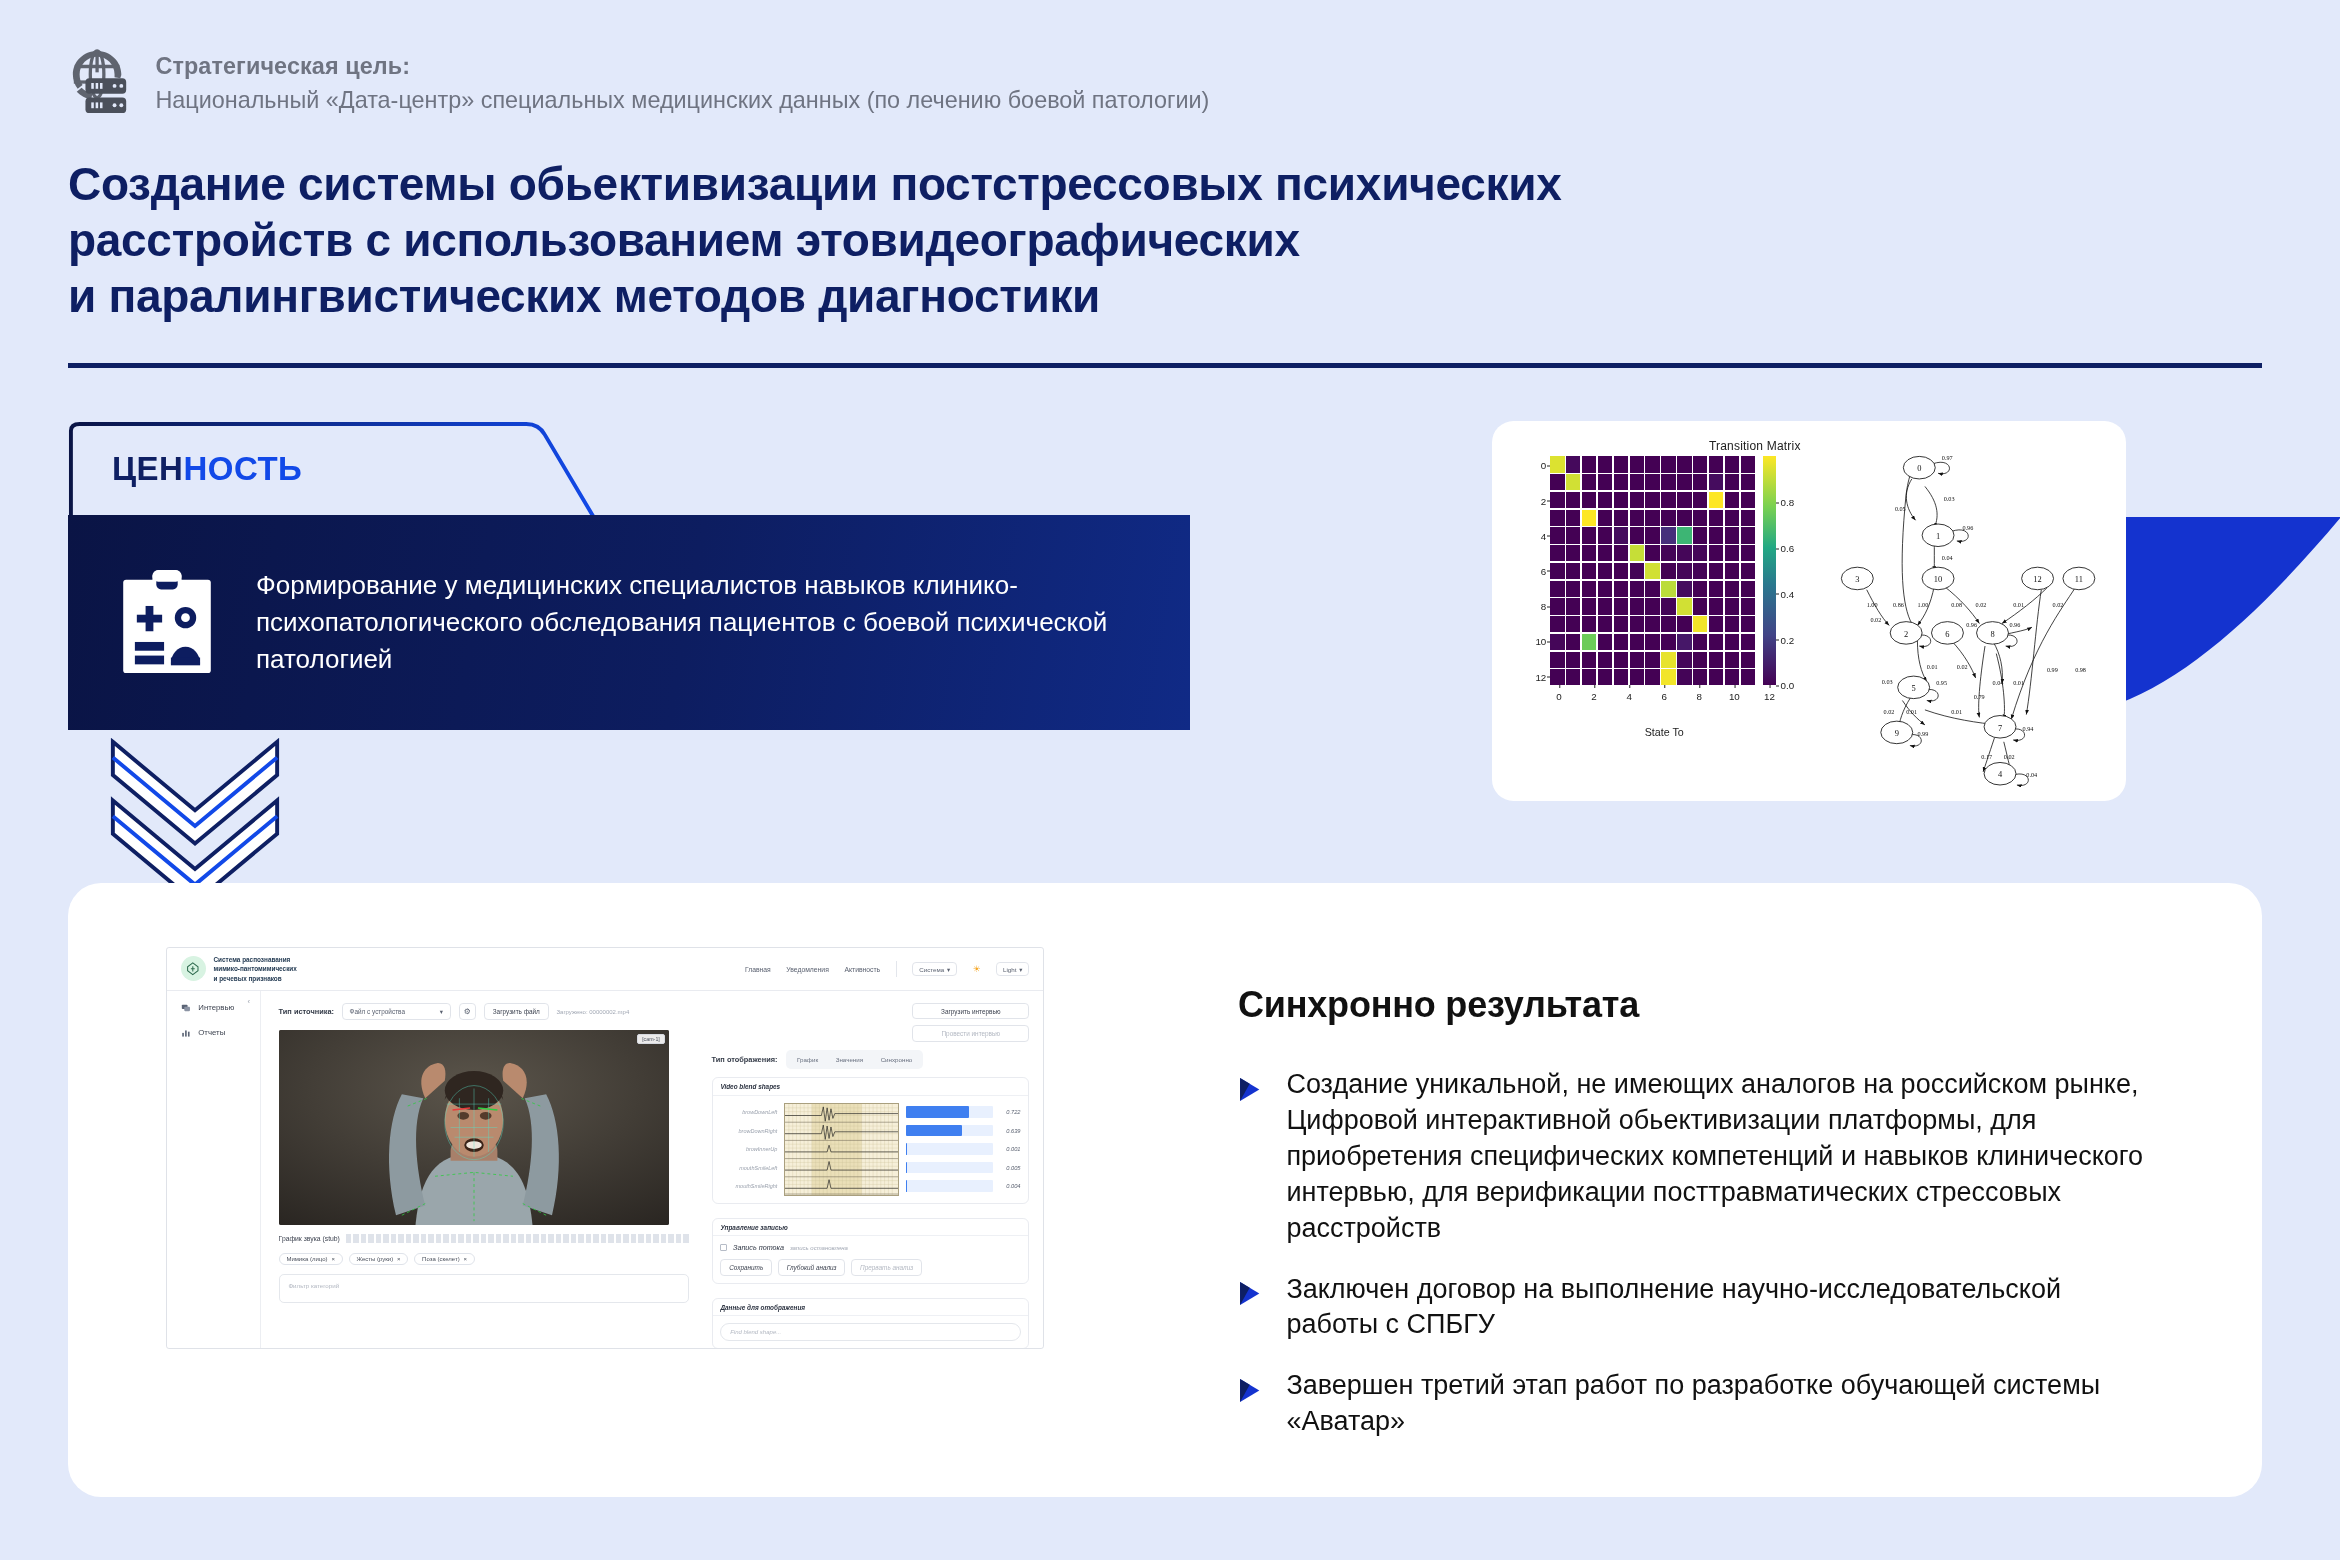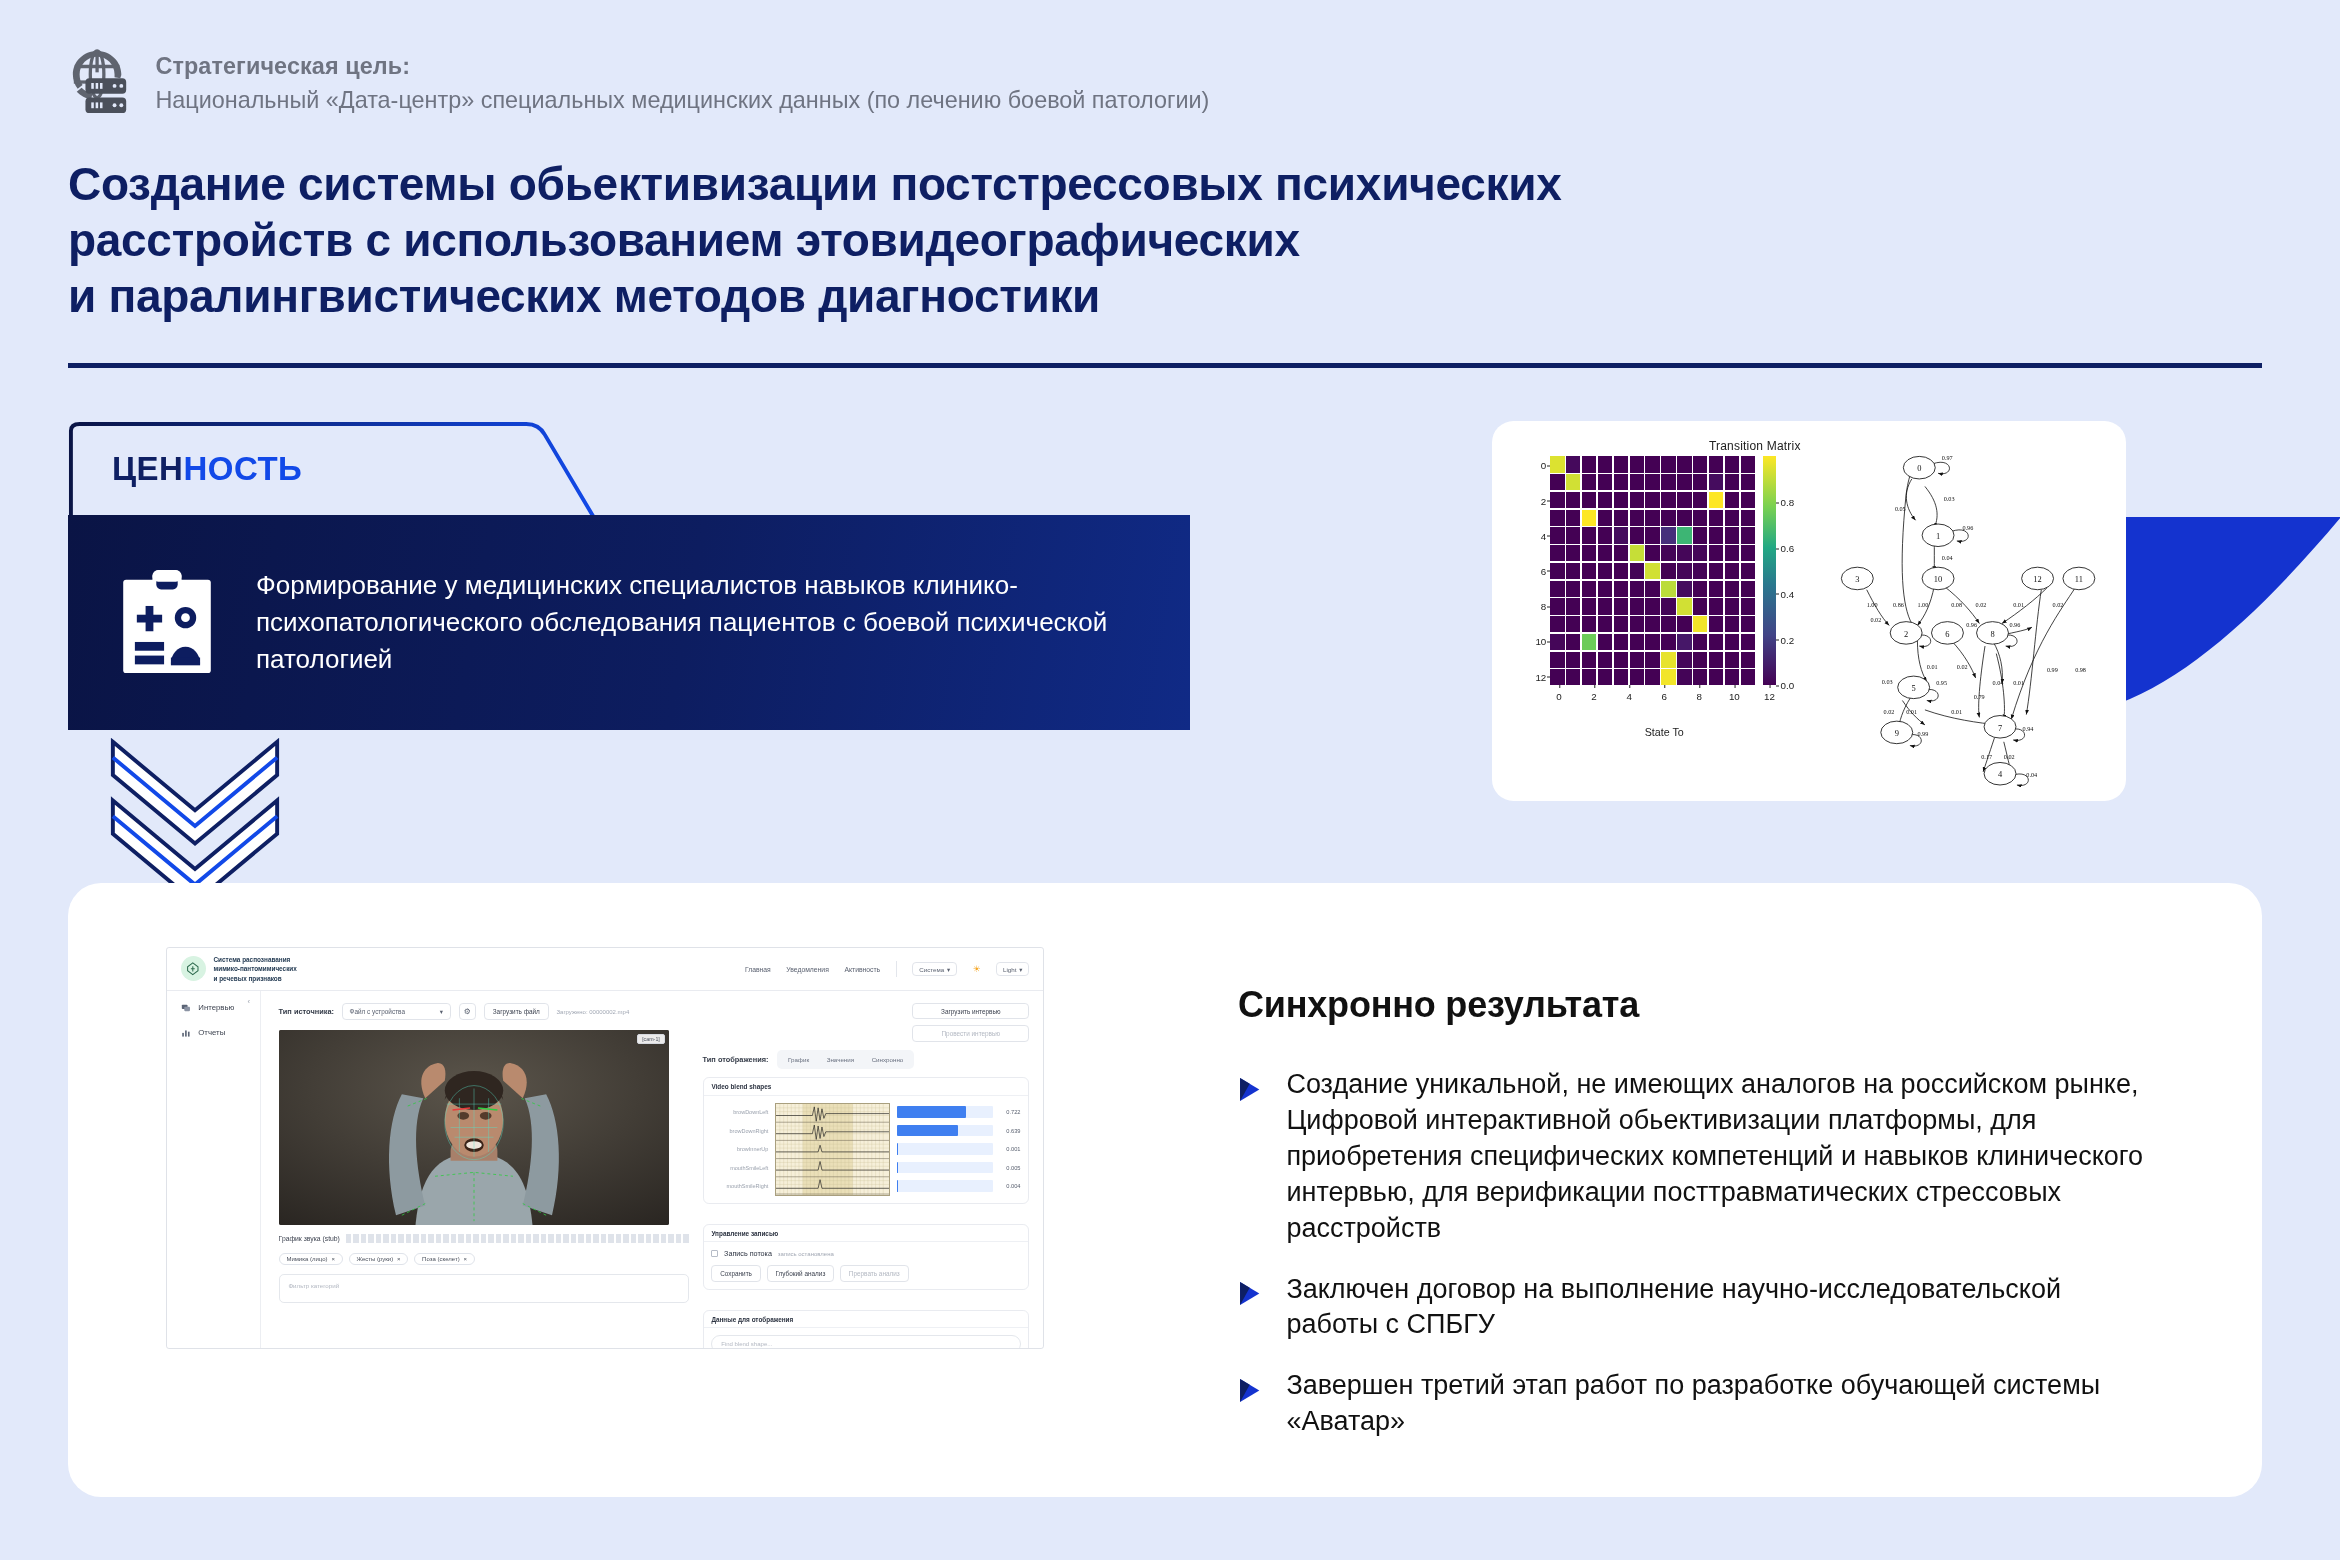--- a/index.html
+++ b/index.html
@@ -172,21 +172,21 @@
 
   .app-body { display: flex; height: calc(100% - 43px); }
   .app-side {
     width: 94px; border-right: 1px solid #eceef2; padding: 11.7px 0 0 13.7px;
     position: relative;
   }
   .collapse { position: absolute; right: 9.8px; top: 5.9px; font-size: 7.8px; color: #9aa1ad; }
   .side-item { display: flex; align-items: center; gap: 7.8px; margin-bottom: 15.6px; font-size: 7.8px; color: #3d4350; }
   .side-ic { width: 9.8px; height: 9.8px; color: #5b6475; }
 
-  .app-main { flex: 1; padding: 11.7px 13.7px 0 17.6px; display: flex; gap: 14px; }
+  .app-main { flex: 1; padding: 11.7px 13.7px 0 17.6px; display: flex; gap: 23px; }
   .app-left { width: 410px; }
   .src-row { display: flex; align-items: center; gap: 7.8px; margin-bottom: 9.8px; }
   .src-lbl { font-size: 7.4px; font-weight: bold; color: #333a47; }
   .sel {
     border: 1px solid #e1e4ea; border-radius: 3.9px; background: #fff;
     padding: 3.9px 6.8px; width: 109px; font-size: 6.4px; color: #5a6170;
     display: flex; justify-content: space-between; align-items: center;
   }
   .icon-btn {
     width: 17.6px; height: 17.6px; border: 1px solid #e1e4ea; border-radius: 3.9px;
@@ -220,21 +220,21 @@
   .filter-box {
     margin-top: 8.8px; border: 1px solid #e4e7ec; border-radius: 4.9px;
     padding: 6.8px 8.8px; font-size: 6.2px; color: #b3b8c2; height: 29px;
   }
 
   .app-right { flex: 1; }
   .disp-row { display: flex; align-items: center; gap: 8.8px; margin-bottom: 8.8px; }
   .disp-lbl { font-size: 7.4px; font-weight: bold; color: #333a47; white-space: nowrap; }
   .segs { display: flex; background: #f3f5f8; border-radius: 4.9px; padding: 2.9px; gap: 2px; }
   .seg { padding: 2.9px 7.8px; font-size: 6.2px; color: #6a7180; border-radius: 3.9px; }
-  .card-box { border: 1px solid #e9ebf0; border-radius: 5.9px; margin-bottom: 20px; }
+  .card-box { border: 1px solid #e9ebf0; border-radius: 5.9px; margin-bottom: 14px; font-style: italic; }
   .card-head {
     padding: 4.9px 7.8px; border-bottom: 1px solid #eef0f4;
     font-size: 6.4px; font-weight: bold; color: #2b3240;
   }
   .card-in { padding: 6.8px 7.8px; }
   .bs-rows { display: flex; gap: 6.8px; }
   .bs-names { width: 57px; }
   .bs-name {
     height: 18.5px; display: flex; align-items: center; justify-content: flex-end;
     font-size: 5.5px; color: #9aa1ad;

